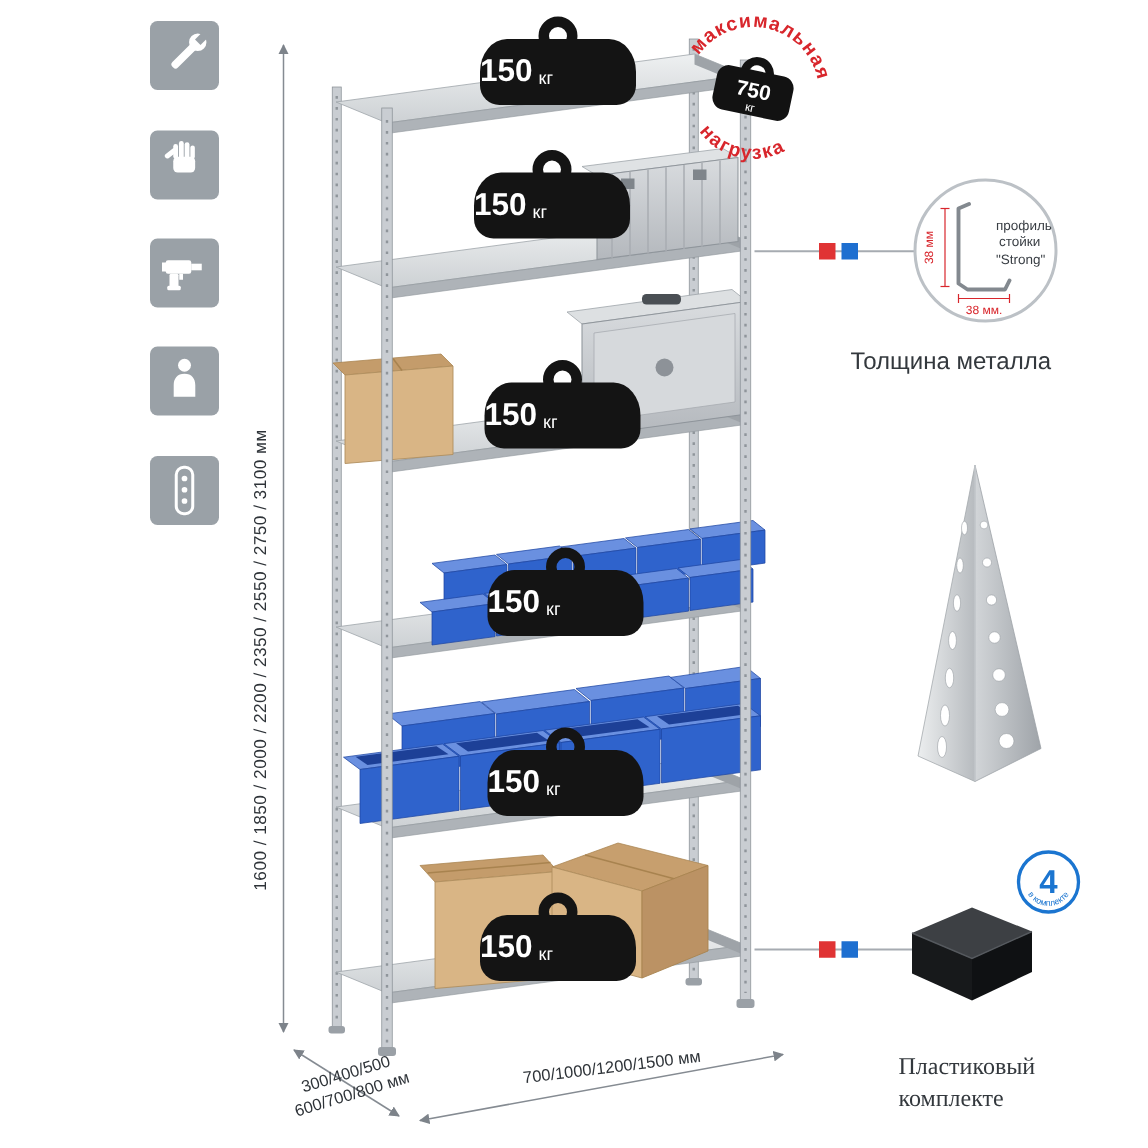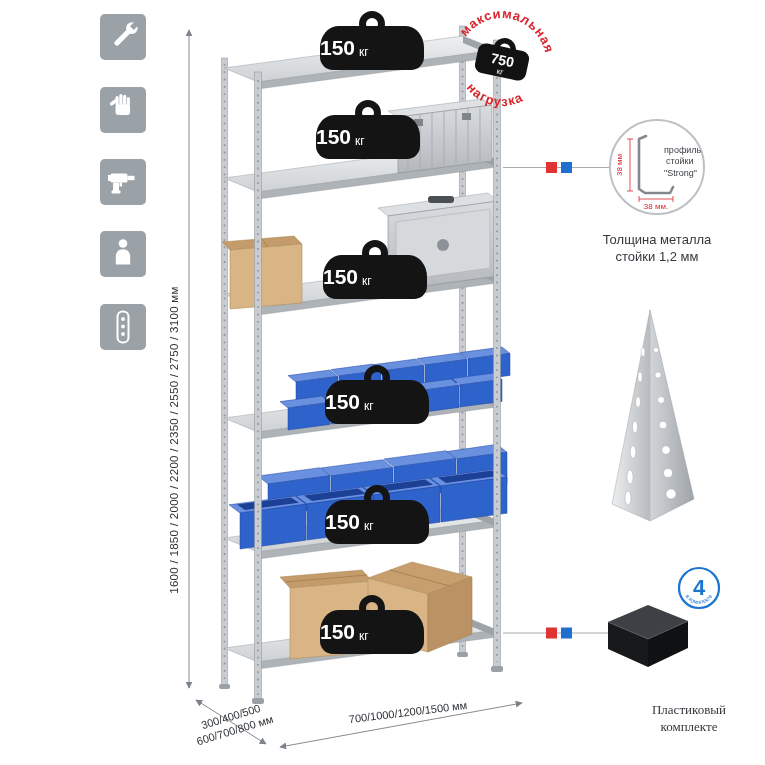--- a/index.html
+++ b/index.html
@@ -29,21 +29,21 @@
                 width:26px;height:26px;border:7px solid #141414;border-radius:50%;box-sizing:border-box;}
   .weight .pill{position:absolute;top:18px;left:0;width:104px;height:44px;background:#141414;
                 border-radius:18px 18px 13px 13px / 22px 22px 13px 13px;
                 display:flex;align-items:center;gap:4px;color:#fff;}
   .weight .pill b{font-size:21px;font-weight:bold;}
   .weight .pill i{font-style:normal;font-size:12px;margin-top:7px;}
   .wb1{left:320px;top:8px}.wb2{left:316px;top:97px}.wb3{left:323px;top:237px}
   .wb4{left:325px;top:362px}.wb5{left:325px;top:482px}.wb6{left:320px;top:592px}
 
   
-  .cap{position:absolute;width:180px;text-align:center;font-size:13px;color:#33383d;line-height:1.3;}
+  .cap{position:absolute;width:180px;text-align:left;font-size:16px;color:#33383d;line-height:1.3;}
   .cap span{display:block;}
   .cap-profile{left:567px;top:232px;}
   .cap-foot{left:599px;top:702px;font-family:Liberation Serif, serif;}
 </style>
 </head>
 <body>
 
 <div class="canvas">
 
 <svg class="scene" width="765" height="765" viewBox="0 0 765 765">
@@ -416,20 +416,19 @@
 <div class="weight wb6">
   <span class="ring"></span>
   <span class="pill">
         <b>150</b>
         <i>кг</i>
       </span>
 </div>
 
 <div class="cap cap-profile">
   <span>Толщина металла</span>
-  <span>стойки 1,2 мм</span>
 </div>
 <div class="cap cap-foot">
   <span>Пластиковый</span>
   <span>комплекте</span>
 </div>
 
 </div>
 
 </body></html>

